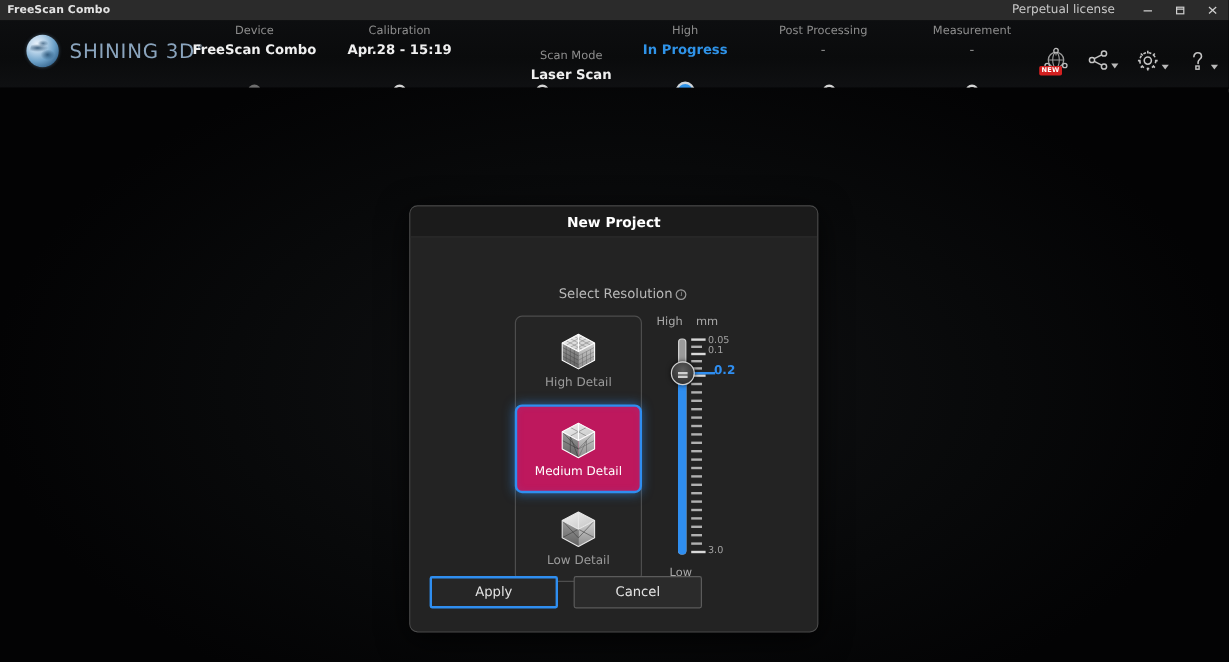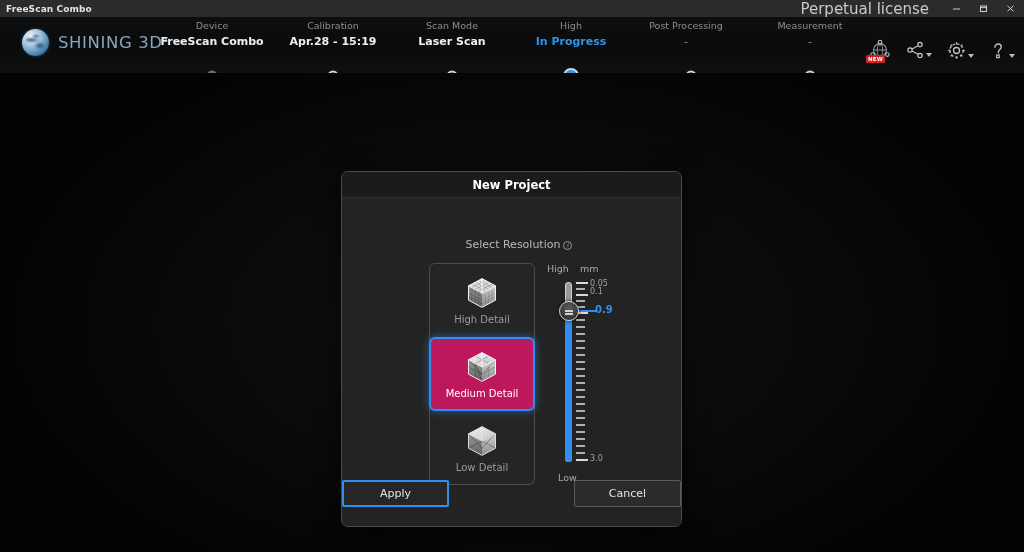--- a/index.html
+++ b/index.html
@@ -15,21 +15,21 @@
   .titlebar {
     position: absolute; top: 0; left: 0; width: 1024px; height: 17px;
     background: #2b2b2b;
     display: flex; align-items: center;
   }
   .titlebar-title {
     font-size: 9px; color: #e3e3e3; padding-left: 6px; font-weight: bold;
     letter-spacing: .1px;
   }
   .titlebar-spacer { flex: 1; }
-  .license-text { font-size: 15px; color: #c9c9c9; padding-right: 14px; margin-left: 42px; }
+  .license-text { font-size: 10px; color: #c9c9c9; padding-right: 14px; margin-left: 42px; }
   .winbtns { display: flex; height: 17px; }
   .winbtn {
     width: 27px; height: 17px; display: flex; align-items: center; justify-content: center;
     color: #d0d0d0; font-size: 10px; line-height: 1;
   }
   .winbtn svg { display: block; }
 
   
   .header {
     position: absolute; top: 17px; left: 0; width: 1024px; height: 56px;
@@ -194,21 +194,21 @@
     content: ""; width: 8px; height: 1.5px; background: #cfcfcf; box-shadow: 0 3px 0 #cfcfcf;
   }
   .sl-val-line { position: absolute; left: 31px; top: 52px; width: 18px; height: 2px; background: #2f8ef0; }
   .sl-val { position: absolute; left: 48px; top: 46px; font-size: 10px; color: #2f8ef0; font-weight: bold; }
   .sl-tick-label { position: absolute; font-size: 8px; color: #a3a3a3; }
   .sl-tl-0 { left: 43px; top: 21px; }
   .sl-tl-1 { left: 43px; top: 29px; }
   .sl-tl-2 { left: 43px; top: 196px; }
 
   
-  .btn-row { position: absolute; left: 0; right: 0; bottom: 20px; display: flex; justify-content: space-between; gap: 13px; }
+  .btn-row { position: absolute; left: 0; right: 0; bottom: 20px; display: flex; justify-content: flex-start; gap: 13px; padding-left: 16px; }
   .btn {
     width: 107px; height: 27px; display: flex; align-items: center; justify-content: center;
     font-size: 11px; color: #e4e4e4; background: #2b2b2b;
     border: 1px solid #5b5b5b; border-radius: 2px; cursor: pointer;
   }
   .btn.primary { border: 2px solid #2f8ef0; background: #262626; }
 </style>
 </head>
 <body>
 
@@ -251,21 +251,21 @@
     <div class="steps">
 
       <div class="step" style="left:212px;">
         <div class="step-name">Device</div>
         <div class="step-value">FreeScan Combo</div>
       </div>
       <div class="step" style="left:333px;">
         <div class="step-name">Calibration</div>
         <div class="step-value">Apr.28 - 15:19</div>
       </div>
-      <div class="step" style="left:452px;">
+      <div class="step" style="left:476px;margin-top:21px;">
         <div class="step-name">Scan Mode</div>
         <div class="step-value">Laser Scan</div>
       </div>
       <div class="step" style="left:571px;">
         <div class="step-name">High</div>
         <div class="step-value active">In Progress</div>
       </div>
       <div class="step" style="left:686px;">
         <div class="step-name">Post Processing</div>
         <div class="step-value dash">-</div>
@@ -459,21 +459,21 @@
             <span class="sl-tick" style="top:163px;"></span>
             <span class="sl-tick" style="top:170px;"></span>
             <span class="sl-tick major" style="top:177px;"></span>
           </div>
 
           <span class="sl-tick-label sl-tl-0">0.05</span>
           <span class="sl-tick-label sl-tl-1">0.1</span>
           <span class="sl-tick-label sl-tl-2">3.0</span>
 
           <div class="sl-val-line"></div>
-          <span class="sl-val">0.9</span>
+          <span class="sl-val">0.2</span>
           <div class="sl-knob"></div>
 
           <span class="sl-bottom-label">Low</span>
         </div>
 
         <div class="btn-row">
           <span class="btn primary">Apply</span>
           <span class="btn">Cancel</span>
         </div>
 

